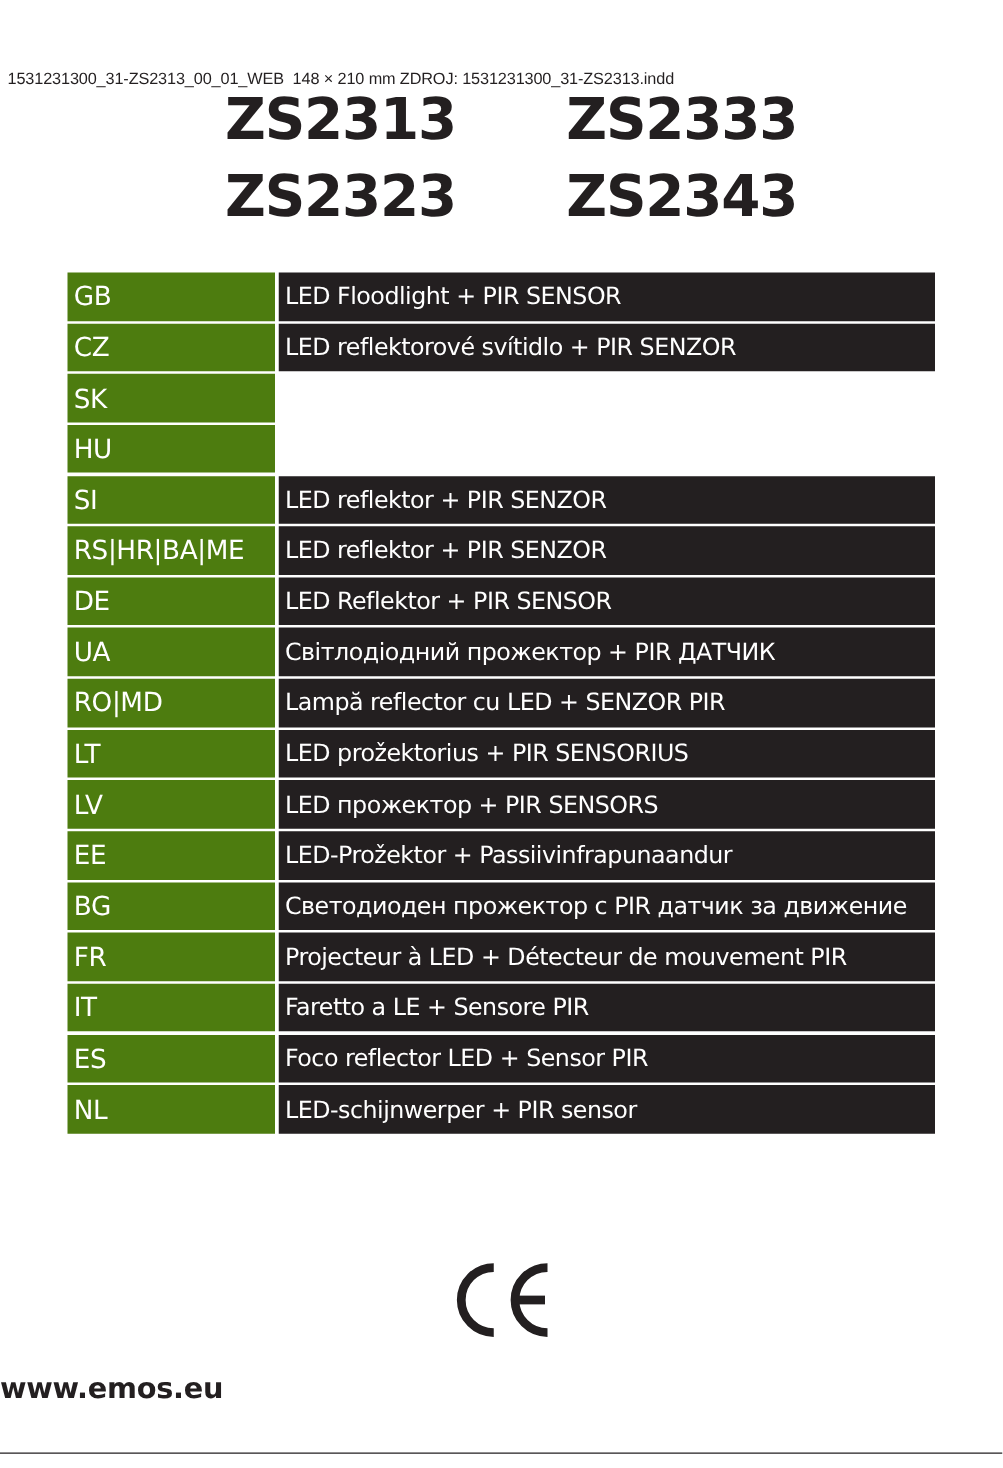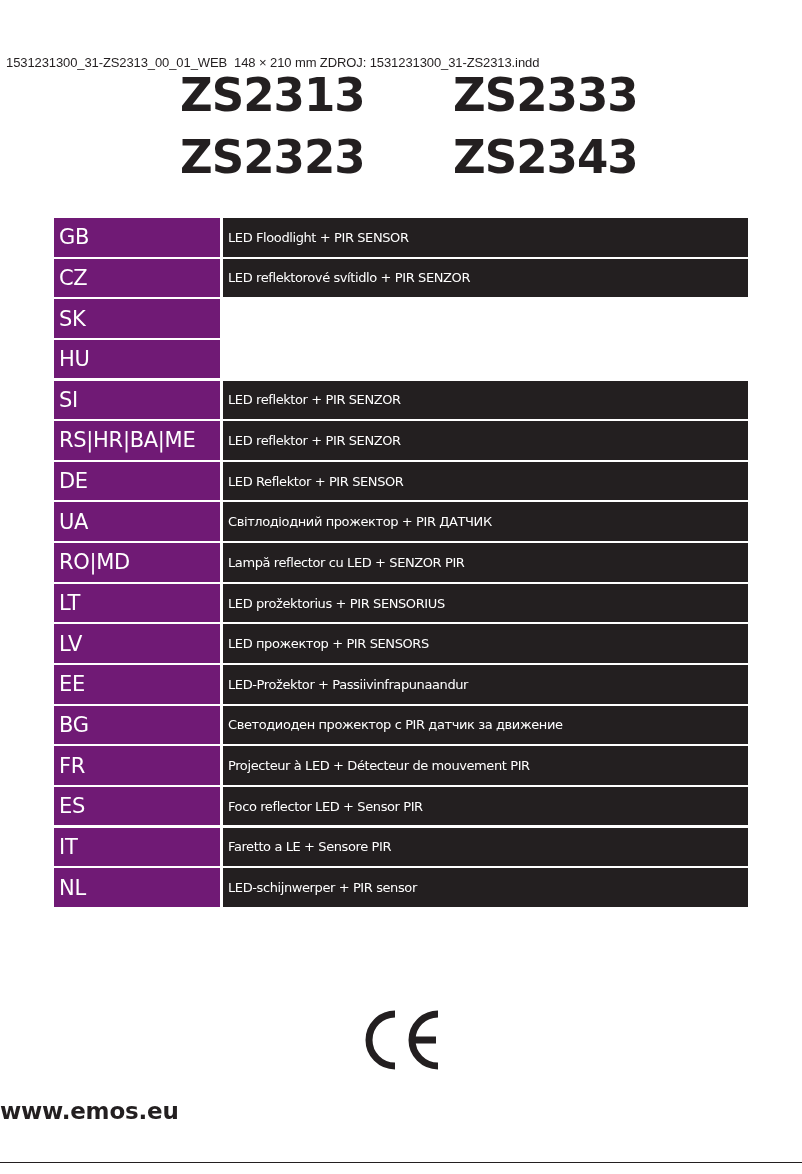--- a/index.html
+++ b/index.html
@@ -28,29 +28,29 @@
     .m4 { left: 453px; top: 62px; }
 
     .table {
       position: absolute; left: 54px; top: 218px; width: 694px;
       background: #ffffff;
     }
     .row {
       display: flex; height: 38.5px; margin-bottom: 2.15px;
     }
     .code {
-      width: 166px; background: #701a75; color: #ffffff;
+      width: 166px; background: #4d7c0f; color: #ffffff;
       font-family: "DejaVu Sans", sans-serif; font-size: 21px;
       display: flex; align-items: center; padding-left: 5px; box-sizing: border-box;
       letter-spacing: -0.3px;
     }
     .sep { width: 3px; background: #ffffff; }
     .name {
       flex: 1; background: #231f20; color: #ffffff;
-      font-family: "DejaVu Sans", sans-serif; font-size: 13px;
+      font-family: "DejaVu Sans", sans-serif; font-size: 19px;
       display: flex; align-items: center; padding-left: 5px; box-sizing: border-box;
       letter-spacing: -0.4px; white-space: nowrap; overflow: hidden;
     }
 
     .ce {
       position: absolute; left: 360px; top: 1010px; width: 82px; height: 60px;
     }
     .url {
       position: absolute; left: 0; width: 802px; top: 1098px; text-align: left;
       font-family: "DejaVu Sans", sans-serif; font-weight: bold; font-size: 23px; color: #231f20;
@@ -135,28 +135,28 @@
       <div class="code">BG</div>
       <div class="sep"></div>
       <div class="name">Светодиоден прожектор с PIR датчик за движение</div>
     </div>
   <div class="row">
       <div class="code">FR</div>
       <div class="sep"></div>
       <div class="name">Projecteur à LED + Détecteur de mouvement PIR</div>
     </div>
   <div class="row">
+      <div class="code">IT</div>
+      <div class="sep"></div>
+      <div class="name">Faretto a LE + Sensore PIR</div>
+    </div>
+  <div class="row">
       <div class="code">ES</div>
       <div class="sep"></div>
       <div class="name">Foco reflector LED + Sensor PIR</div>
-    </div>
-  <div class="row">
-      <div class="code">IT</div>
-      <div class="sep"></div>
-      <div class="name">Faretto a LE + Sensore PIR</div>
     </div>
   <div class="row">
       <div class="code">NL</div>
       <div class="sep"></div>
       <div class="name">LED-schijnwerper + PIR sensor</div>
     </div>
 </div>
 
 <div class="ce">
   <svg width="82" height="60" viewBox="0 0 82 60" xmlns="http://www.w3.org/2000/svg">

